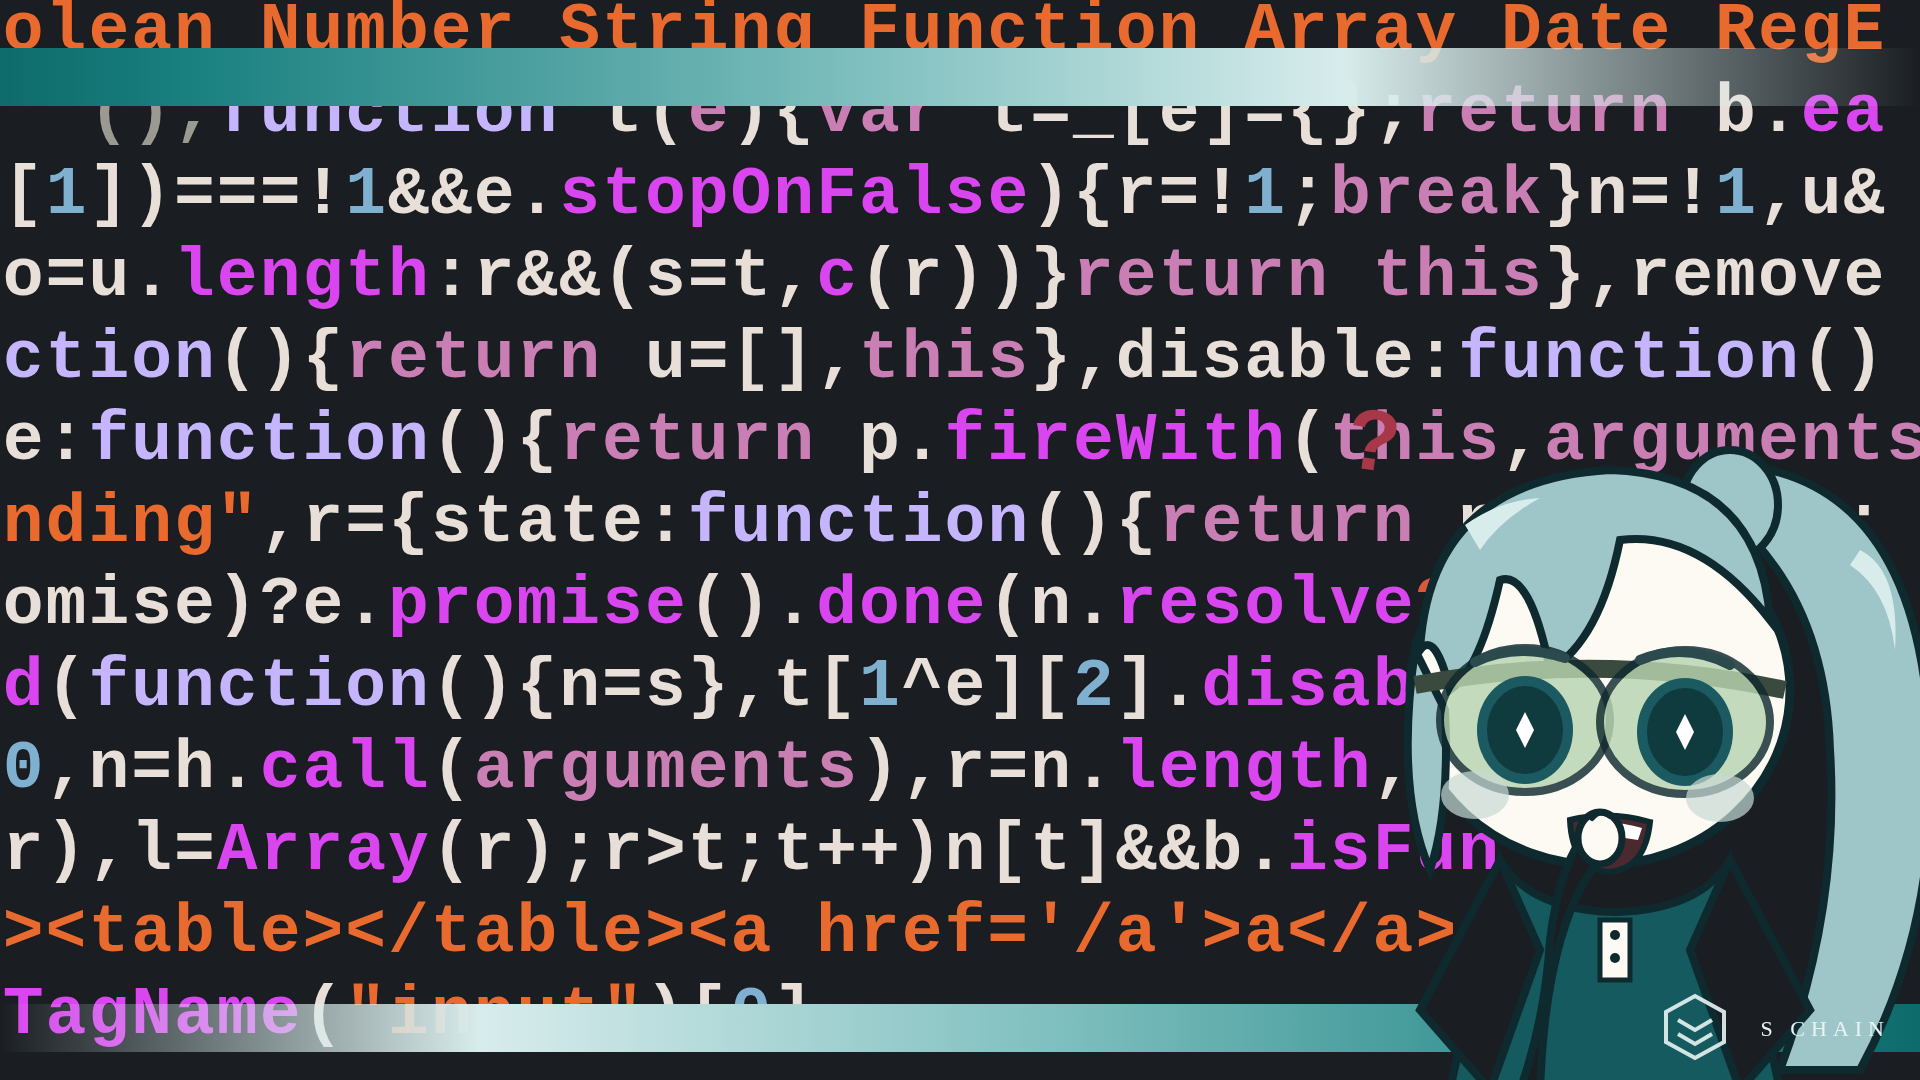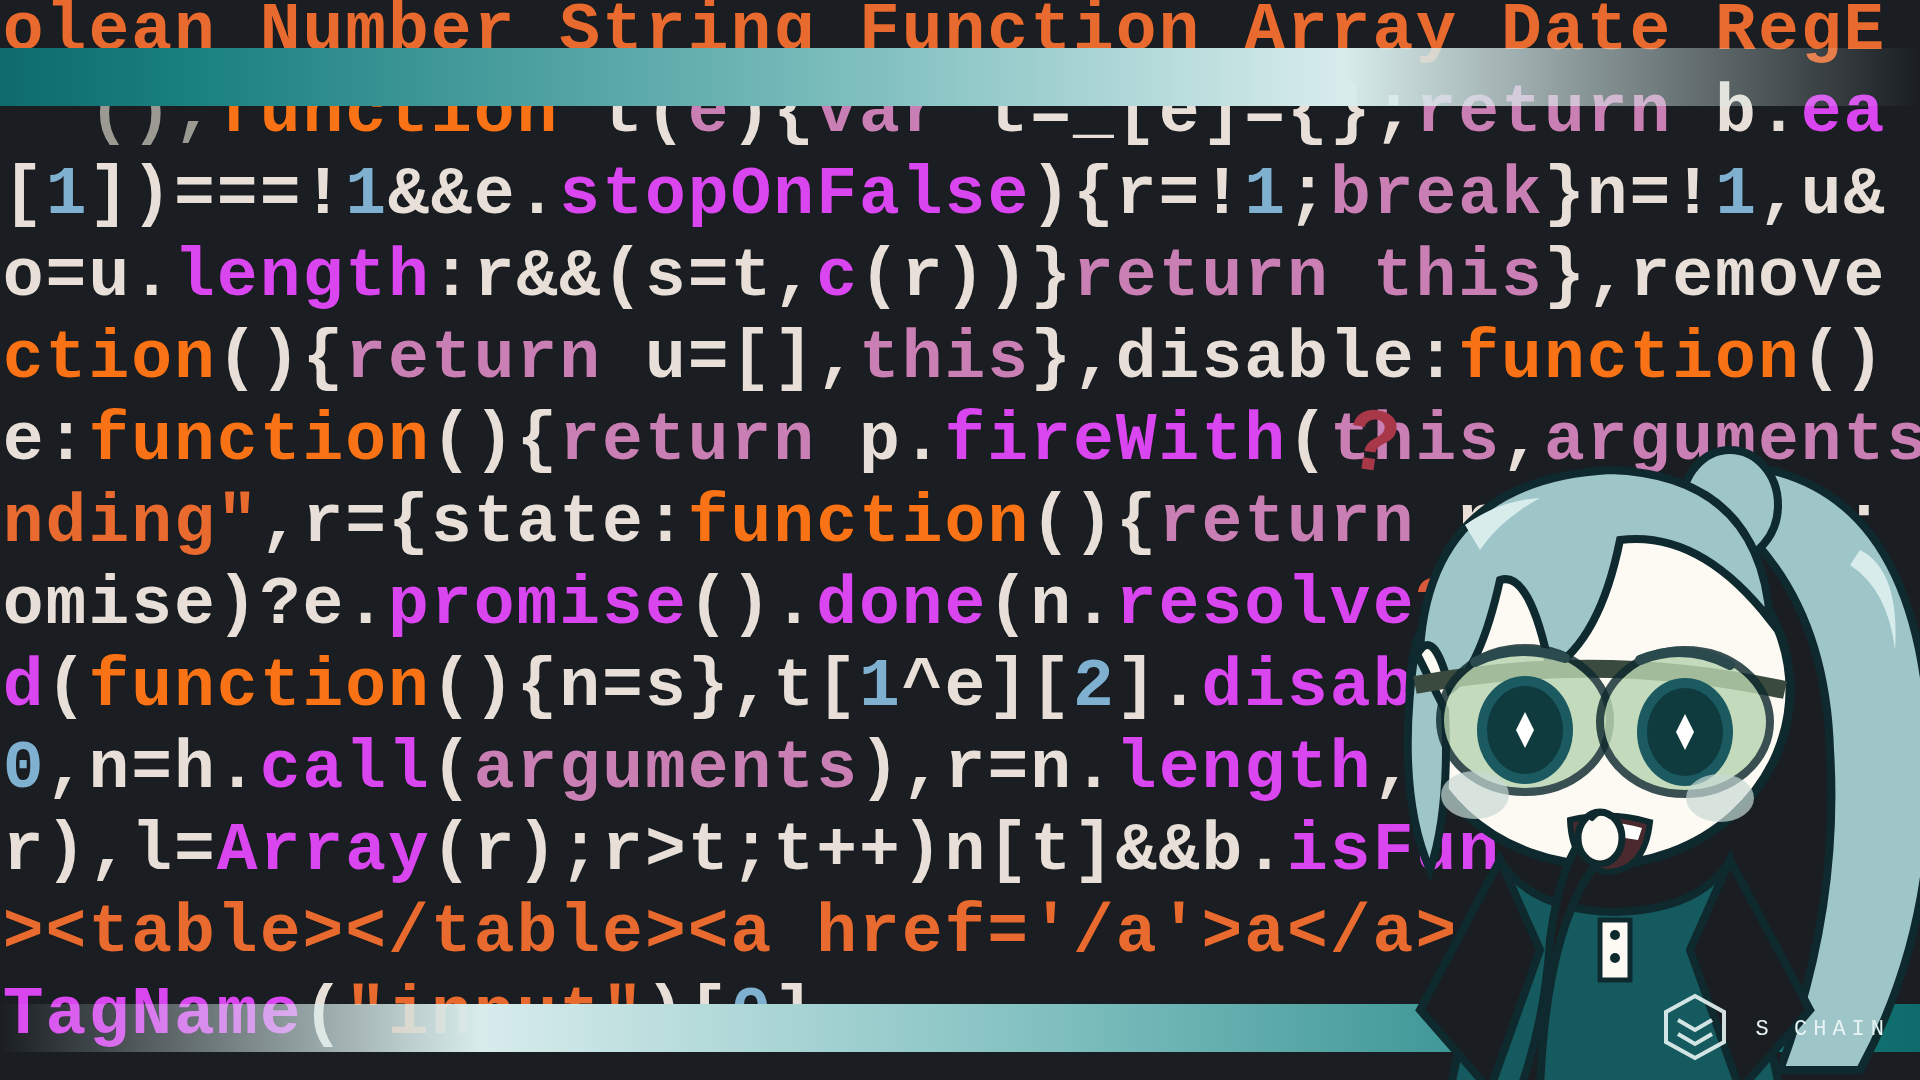--- a/index.html
+++ b/index.html
@@ -2,28 +2,28 @@
 <html><head>
 <meta charset="utf-8">
 <style>
   html,body{margin:0;padding:0;width:1920px;height:1080px;overflow:hidden;background:#1a1e22;font-family:'Courier New',monospace}
   .stage{position:relative;width:1920px;height:1080px;background:#1a1e22}
   .code{position:absolute;left:-40px;top:-10px;right:0;font-size:68px;line-height:82px;letter-spacing:2px;white-space:pre;font-weight:bold;color:#e8e8e8;text-shadow:0 0 1px rgba(0,0,0,.5)}
   .code .row{display:block}
   .c-orange{color:#e86a2e}
   .c-teal{color:#d946ef}
   .c-pink{color:#c97fb3}
-  .c-purple{color:#f97316}
+  .c-purple{color:#c4b5fd}
   .c-num{color:#7fb0d0}
   .c-white{color:#e8e0d8}
   .c-dim{color:#9a9a92}
   .c-red{color:#d95a3a}
   .topbar{position:absolute;left:0;top:48px;width:100%;height:58px;background:linear-gradient(90deg,#0e6b6b 0%,#1a8080 10%,#7fbfbf 45%,#d8ecec 70%,rgba(216,236,236,0) 100%)}
   .botbar{position:absolute;left:0;bottom:28px;width:100%;height:48px;background:linear-gradient(90deg,rgba(216,236,236,0) 0%,#d8ecec 25%,#7fbfbf 55%,#1a8080 88%,#0e6b6b 100%)}
-  .brand{position:absolute;right:30px;bottom:38px;color:#e8f4f4;font-family:Liberation Mono, monospace;font-size:22px;letter-spacing:6px}
+  .brand{position:absolute;right:30px;bottom:38px;color:#e8f4f4;font-family:Liberation Serif, serif;font-size:22px;letter-spacing:6px}
   .logo{position:absolute;right:190px;bottom:18px;width:70px;height:70px;opacity:.9}
   .char{position:absolute;right:-20px;bottom:-10px;width:640px;height:700px;pointer-events:none}
   .qmark{position:absolute;right:520px;bottom:590px;color:#a83848;font-size:86px;font-weight:bold;font-family:Arial,sans-serif;transform:rotate(8deg)}
 </style>
 </head>
 <body>
 
 <div class="stage">
 
   <div class="code" id="code-container"><span class="row"><span class="c-orange">oolean Number String Function Array Date RegE</span></span><span class="row"><span class="c-dim">   (),</span><span class="c-purple">function</span><span class="c-white"> t</span><span class="c-white">(</span><span class="c-pink">e</span><span class="c-white">){</span><span class="c-pink">var</span><span class="c-white"> t=_[e]={};</span><span class="c-pink">return</span><span class="c-white"> b.</span><span class="c-teal">ea</span></span><span class="row"><span class="c-white">t[</span><span class="c-num">1</span><span class="c-white">])===!</span><span class="c-num">1</span><span class="c-white">&amp;&amp;e.</span><span class="c-teal">stopOnFalse</span><span class="c-white">){r=!</span><span class="c-num">1</span><span class="c-white">;</span><span class="c-pink">break</span><span class="c-white">}n=!</span><span class="c-num">1</span><span class="c-white">,u&amp;</span></span><span class="row"><span class="c-white">?o=u.</span><span class="c-teal">length</span><span class="c-white">:r&amp;&amp;(s=t,</span><span class="c-teal">c</span><span class="c-white">(r))}</span><span class="c-pink">return this</span><span class="c-white">},remove</span></span><span class="row"><span class="c-purple">nction</span><span class="c-white">(){</span><span class="c-pink">return</span><span class="c-white"> u=[],</span><span class="c-pink">this</span><span class="c-white">},disable:</span><span class="c-purple">function</span><span class="c-white">()</span></span><span class="row"><span class="c-white">re:</span><span class="c-purple">function</span><span class="c-white">(){</span><span class="c-pink">return</span><span class="c-white"> p.</span><span class="c-teal">fireWith</span><span class="c-white">(</span><span class="c-pink">this</span><span class="c-white">,</span><span class="c-pink">arguments</span></span><span class="row"><span class="c-orange">ending"</span><span class="c-white">,r={state:</span><span class="c-purple">function</span><span class="c-white">(){</span><span class="c-pink">return</span><span class="c-white"> n},always:</span></span><span class="row"><span class="c-white">romise</span><span class="c-white">)?e.</span><span class="c-teal">promise</span><span class="c-white">().</span><span class="c-teal">done</span><span class="c-white">(n.</span><span class="c-teal">resolve</span><span class="c-red">?</span><span class="c-white">           re</span></span><span class="row"><span class="c-teal">dd</span><span class="c-white">(</span><span class="c-purple">function</span><span class="c-white">(){n=s},t[</span><span class="c-num">1</span><span class="c-white">^e][</span><span class="c-num">2</span><span class="c-white">].</span><span class="c-teal">disabl</span></span><span class="row"><span class="c-white">=</span><span class="c-num">0</span><span class="c-white">,n=h.</span><span class="c-teal">call</span><span class="c-white">(</span><span class="c-pink">arguments</span><span class="c-white">),r=n.</span><span class="c-teal">length</span><span class="c-white">,i             e&amp;</span></span><span class="row"><span class="c-white">(r),l=</span><span class="c-teal">Array</span><span class="c-white">(r);r&gt;t;t++)n[t]&amp;&amp;b.</span><span class="c-teal">isFun</span><span class="c-white">         [t</span></span><span class="row"><span class="c-orange">/&gt;&lt;table&gt;&lt;/table&gt;&lt;a href='/a'&gt;a&lt;/a&gt;</span><span class="c-white">              </span></span><span class="row"><span class="c-teal">yTagName</span><span class="c-white">(</span><span class="c-orange">"input"</span><span class="c-white">)[</span><span class="c-num">0</span><span class="c-white">],</span></span></div>

